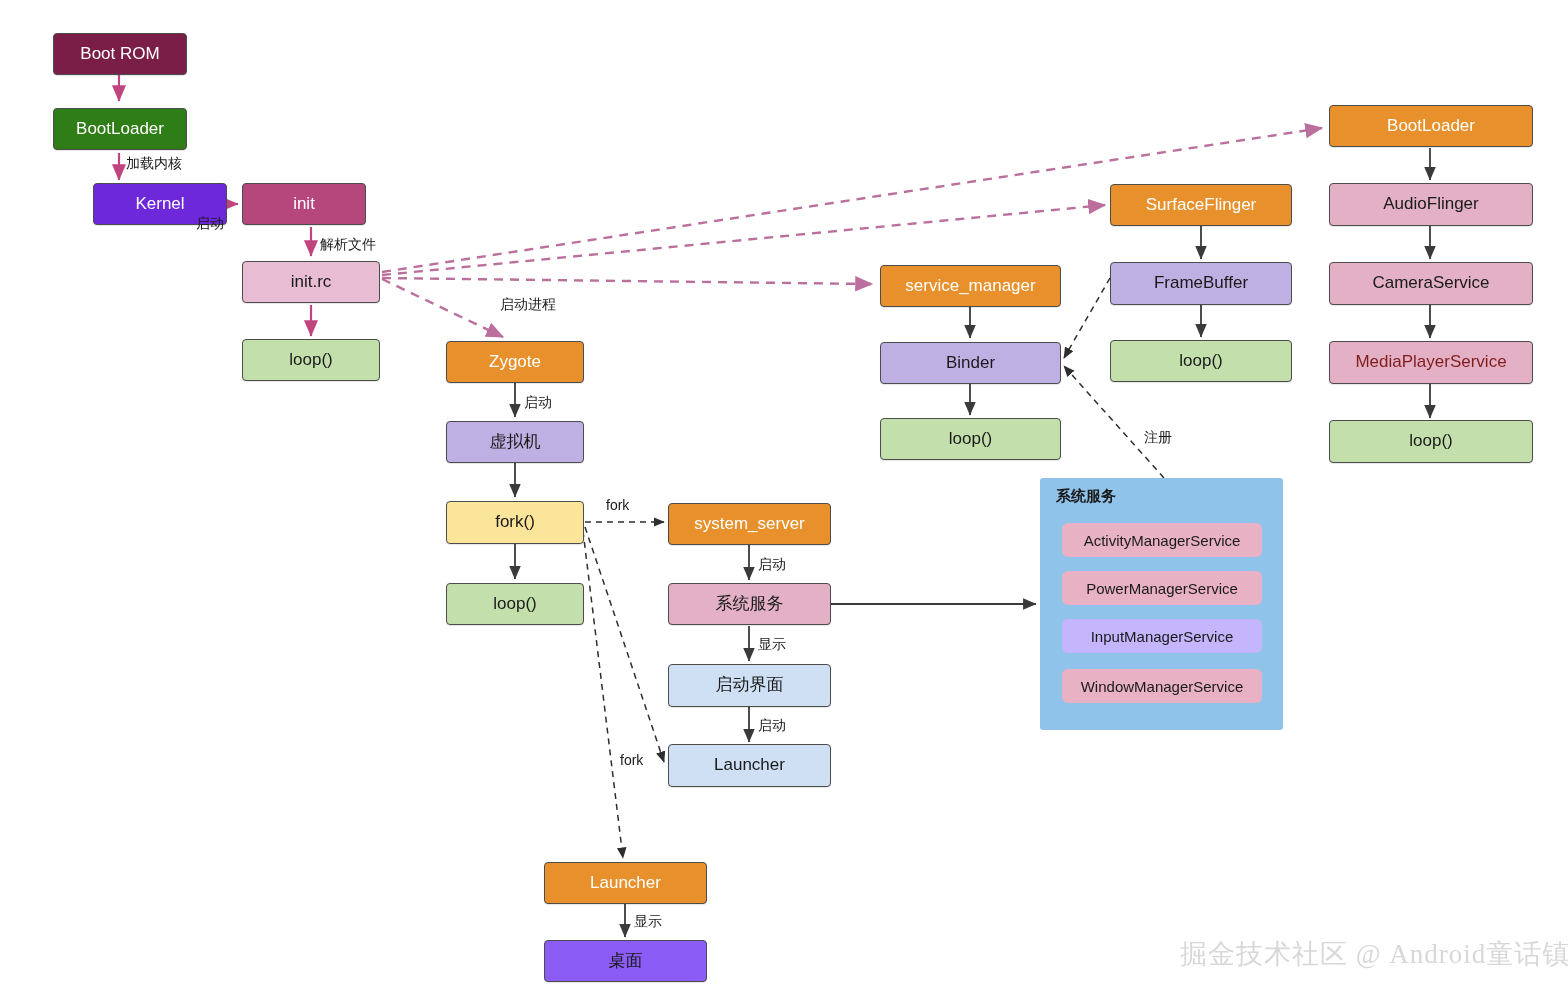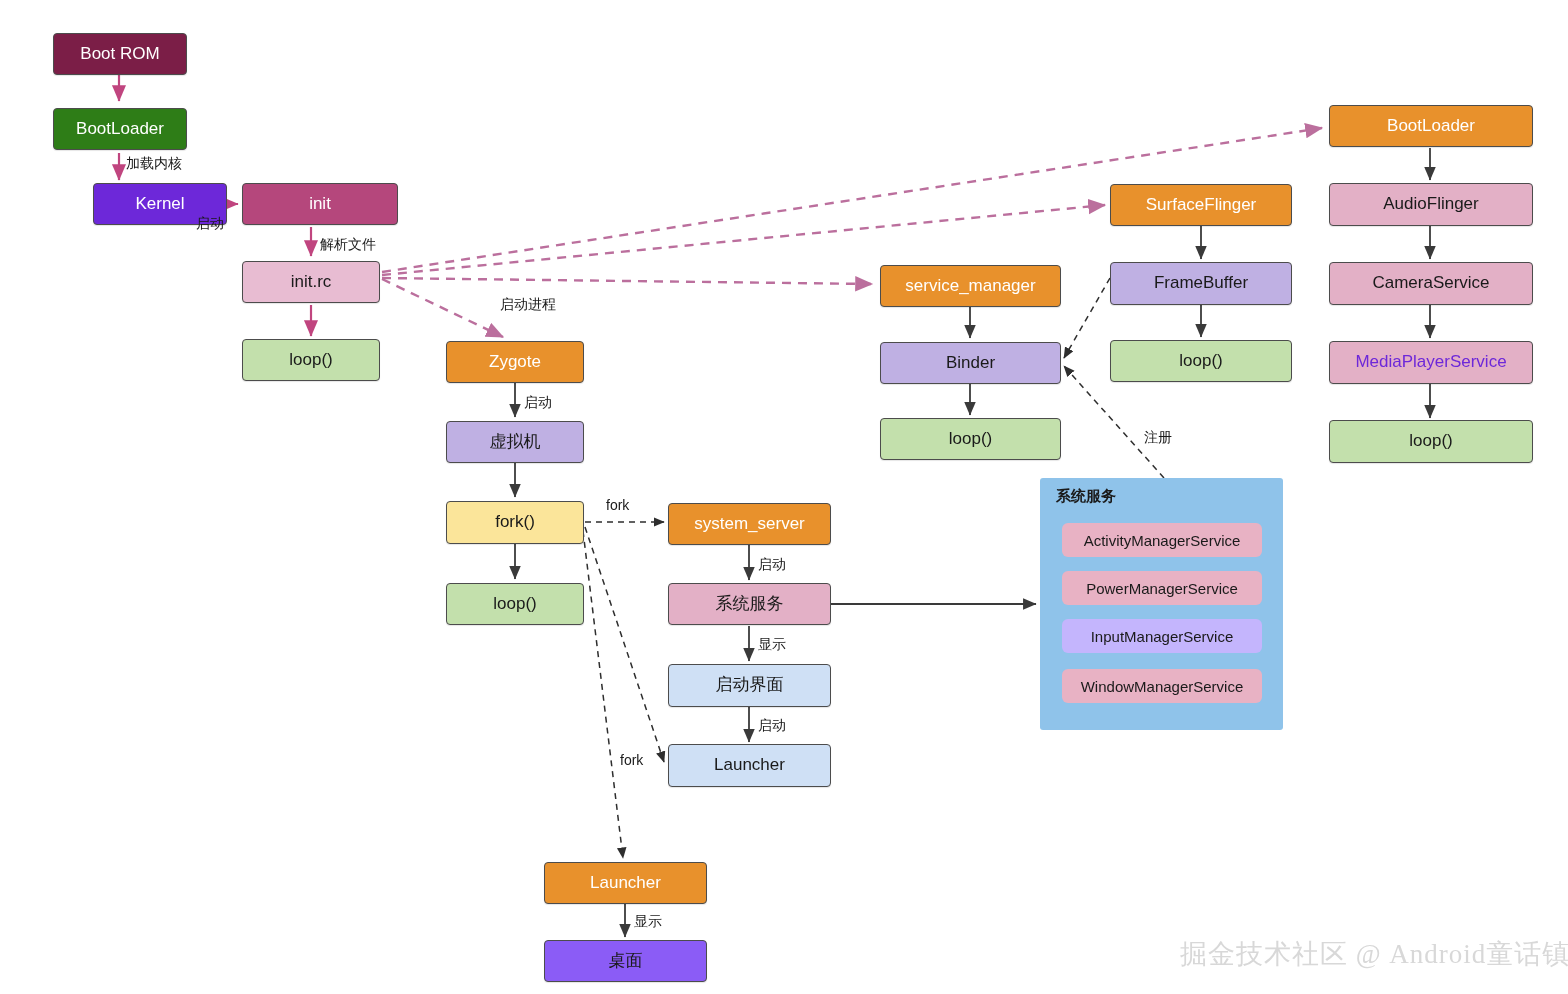--- a/index.html
+++ b/index.html
@@ -148,21 +148,21 @@
   </div>
 
   <div class="node" style="left:53px; top:108px; width:134px; height:42px; background:#2e7d17; color:#ffffff;">
     <span>BootLoader</span>
   </div>
 
   <div class="node" style="left:53px; top:183px; width:134px; height:42px; background:#6d28d9; color:#ffffff;margin-left:40px;">
     <span>Kernel</span>
   </div>
 
-  <div class="node" style="left:242px; top:183px; width:156px; height:42px; background:#b5477c; color:#ffffff;">
+  <div class="node" style="left:242px; top:183px; width:124px; height:42px; background:#b5477c; color:#ffffff;">
     <span>init</span>
   </div>
 
   <div class="node" style="left:242px; top:261px; width:138px; height:42px; background:#e8bcd2; color:#1a1a1a;">
     <span>init.rc</span>
   </div>
 
   <div class="node" style="left:242px; top:339px; width:138px; height:42px; background:#c3e0ac; color:#1a1a1a;">
     <span>loop()</span>
   </div>
@@ -236,21 +236,21 @@
   </div>
 
   <div class="node" style="left:1329px; top:183px; width:204px; height:43px; background:#e3b0c6; color:#1a1a1a;">
     <span>AudioFlinger</span>
   </div>
 
   <div class="node" style="left:1329px; top:262px; width:204px; height:43px; background:#e3b0c6; color:#1a1a1a;">
     <span>CameraService</span>
   </div>
 
-  <div class="node" style="left:1329px; top:341px; width:204px; height:43px; background:#e3b0c6; color:#6d28d9;">
+  <div class="node" style="left:1329px; top:341px; width:204px; height:43px; background:#e3b0c6; color:#7f1d1d;">
     <span>MediaPlayerService</span>
   </div>
 
   <div class="node" style="left:1329px; top:420px; width:204px; height:43px; background:#c3e0ac; color:#1a1a1a;">
     <span>loop()</span>
   </div>
 
   <div class="panel" style="left:1040px; top:478px; width:243px; height:252px; background:#8fc3ea;"></div>
   <div class="panel-title" style="left:1056px; top:487px;">系统服务</div>
 

